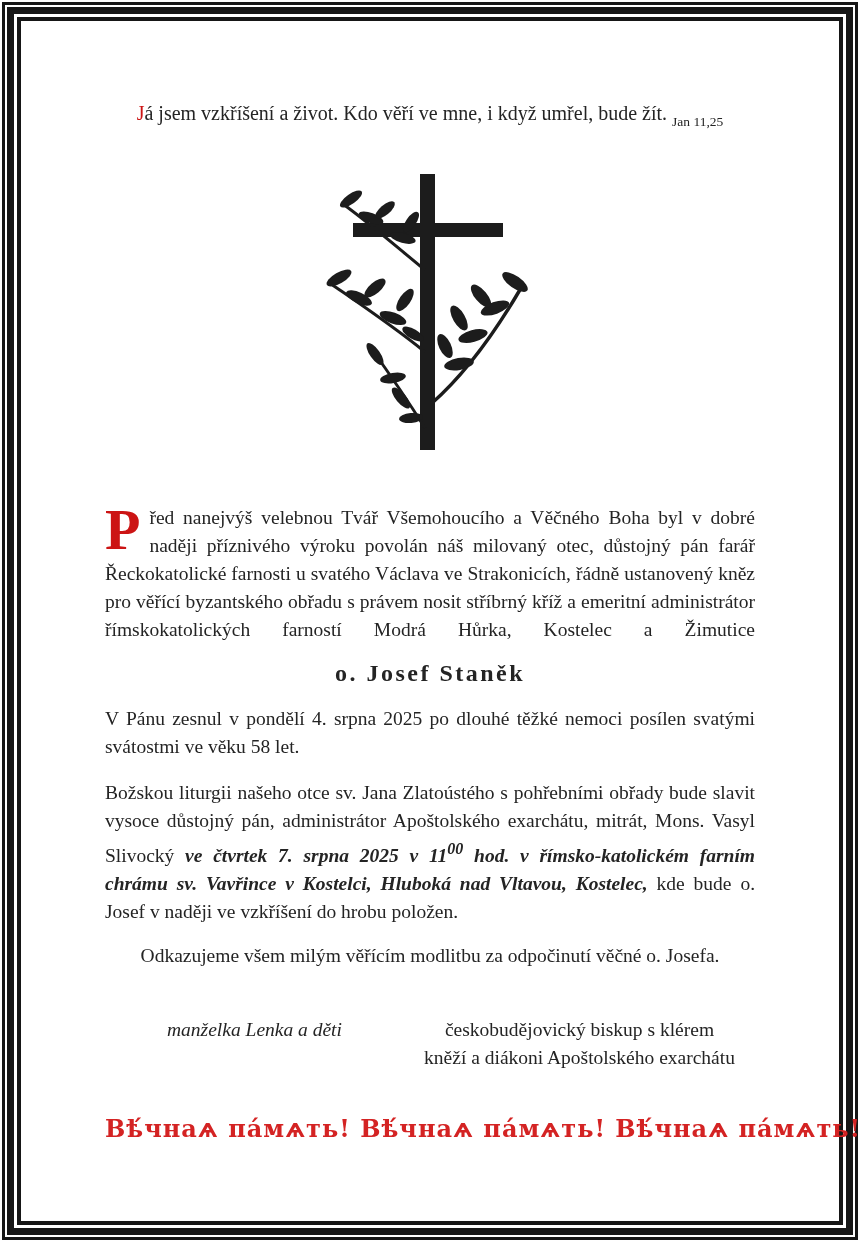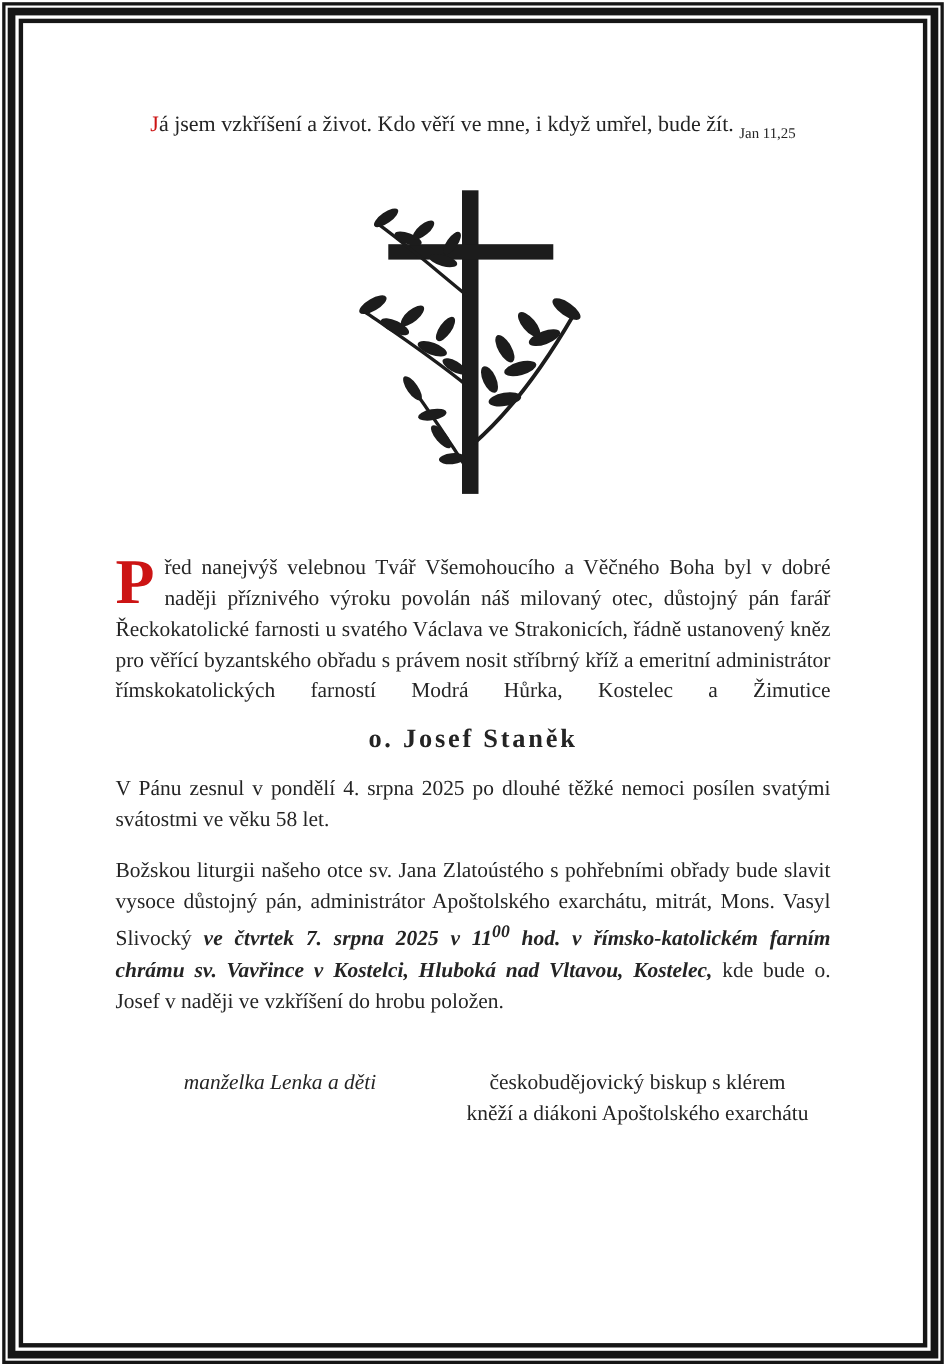--- a/index.html
+++ b/index.html
@@ -115,28 +115,30 @@
         </svg>
 
         <p class="intro"><span class="dropcap" style="color: rgb(204, 20, 20);">P</span><span>řed nanejvýš velebnou Tvář Všemohoucího a Věčného Boha byl v dobré naději příznivého výroku povolán náš milovaný otec, důstojný pán farář Řeckokatolické farnosti u svatého Václava ve Strakonicích, řádně ustanovený kněz pro věřící byzantského obřadu s právem nosit stříbrný kříž a emeritní administrátor římskokatolických farností Modrá Hůrka, Kostelec a Žimutice</span></p>
 
         <div class="deceased-name">o. Josef Staněk</div>
 
         <p class="para">V Pánu zesnul v pondělí 4. srpna 2025 po dlouhé těžké nemoci posílen svatými svátostmi ve věku 58 let.</p>
 
         <p class="para"><span>Božskou liturgii našeho otce sv. Jana Zlatoústého s pohřebními obřady bude slavit vysoce důstojný pán, administrátor Apoštolského exarchátu, mitrát, Mons. Vasyl Slivocký </span><span class="b">ve čtvrtek 7. srpna 2025 v 11</span><sup class="b">00</sup><span class="b"> hod. v římsko-katolickém farním chrámu sv. Vavřince v Kostelci, Hluboká nad Vltavou, Kostelec,</span><span> kde bude o. Josef v naději ve vzkříšení do hrobu položen.</span></p>
 
+        <p class="dedication">Odkazujeme všem milým věřícím modlitbu za odpočinutí věčné o. Josefa.</p>
 
         <div class="mourners">
           <div class="col-left">
             <div>manželka Lenka a děti</div>
           </div>
           <div class="col-right">
             <div>českobudějovický biskup s klérem</div>
             <div>kněží a diákoni Apoštolského exarchátu</div>
           </div>
         </div>
 
+        <div class="memorial" style="color: rgb(212, 35, 35);">Вѣ́чнаѧ па́мѧть! Вѣ́чнаѧ па́мѧть! Вѣ́чнаѧ па́мѧть!</div>
 
       </div>
     </div>
   </div>
 </div>
 
 </body></html>

